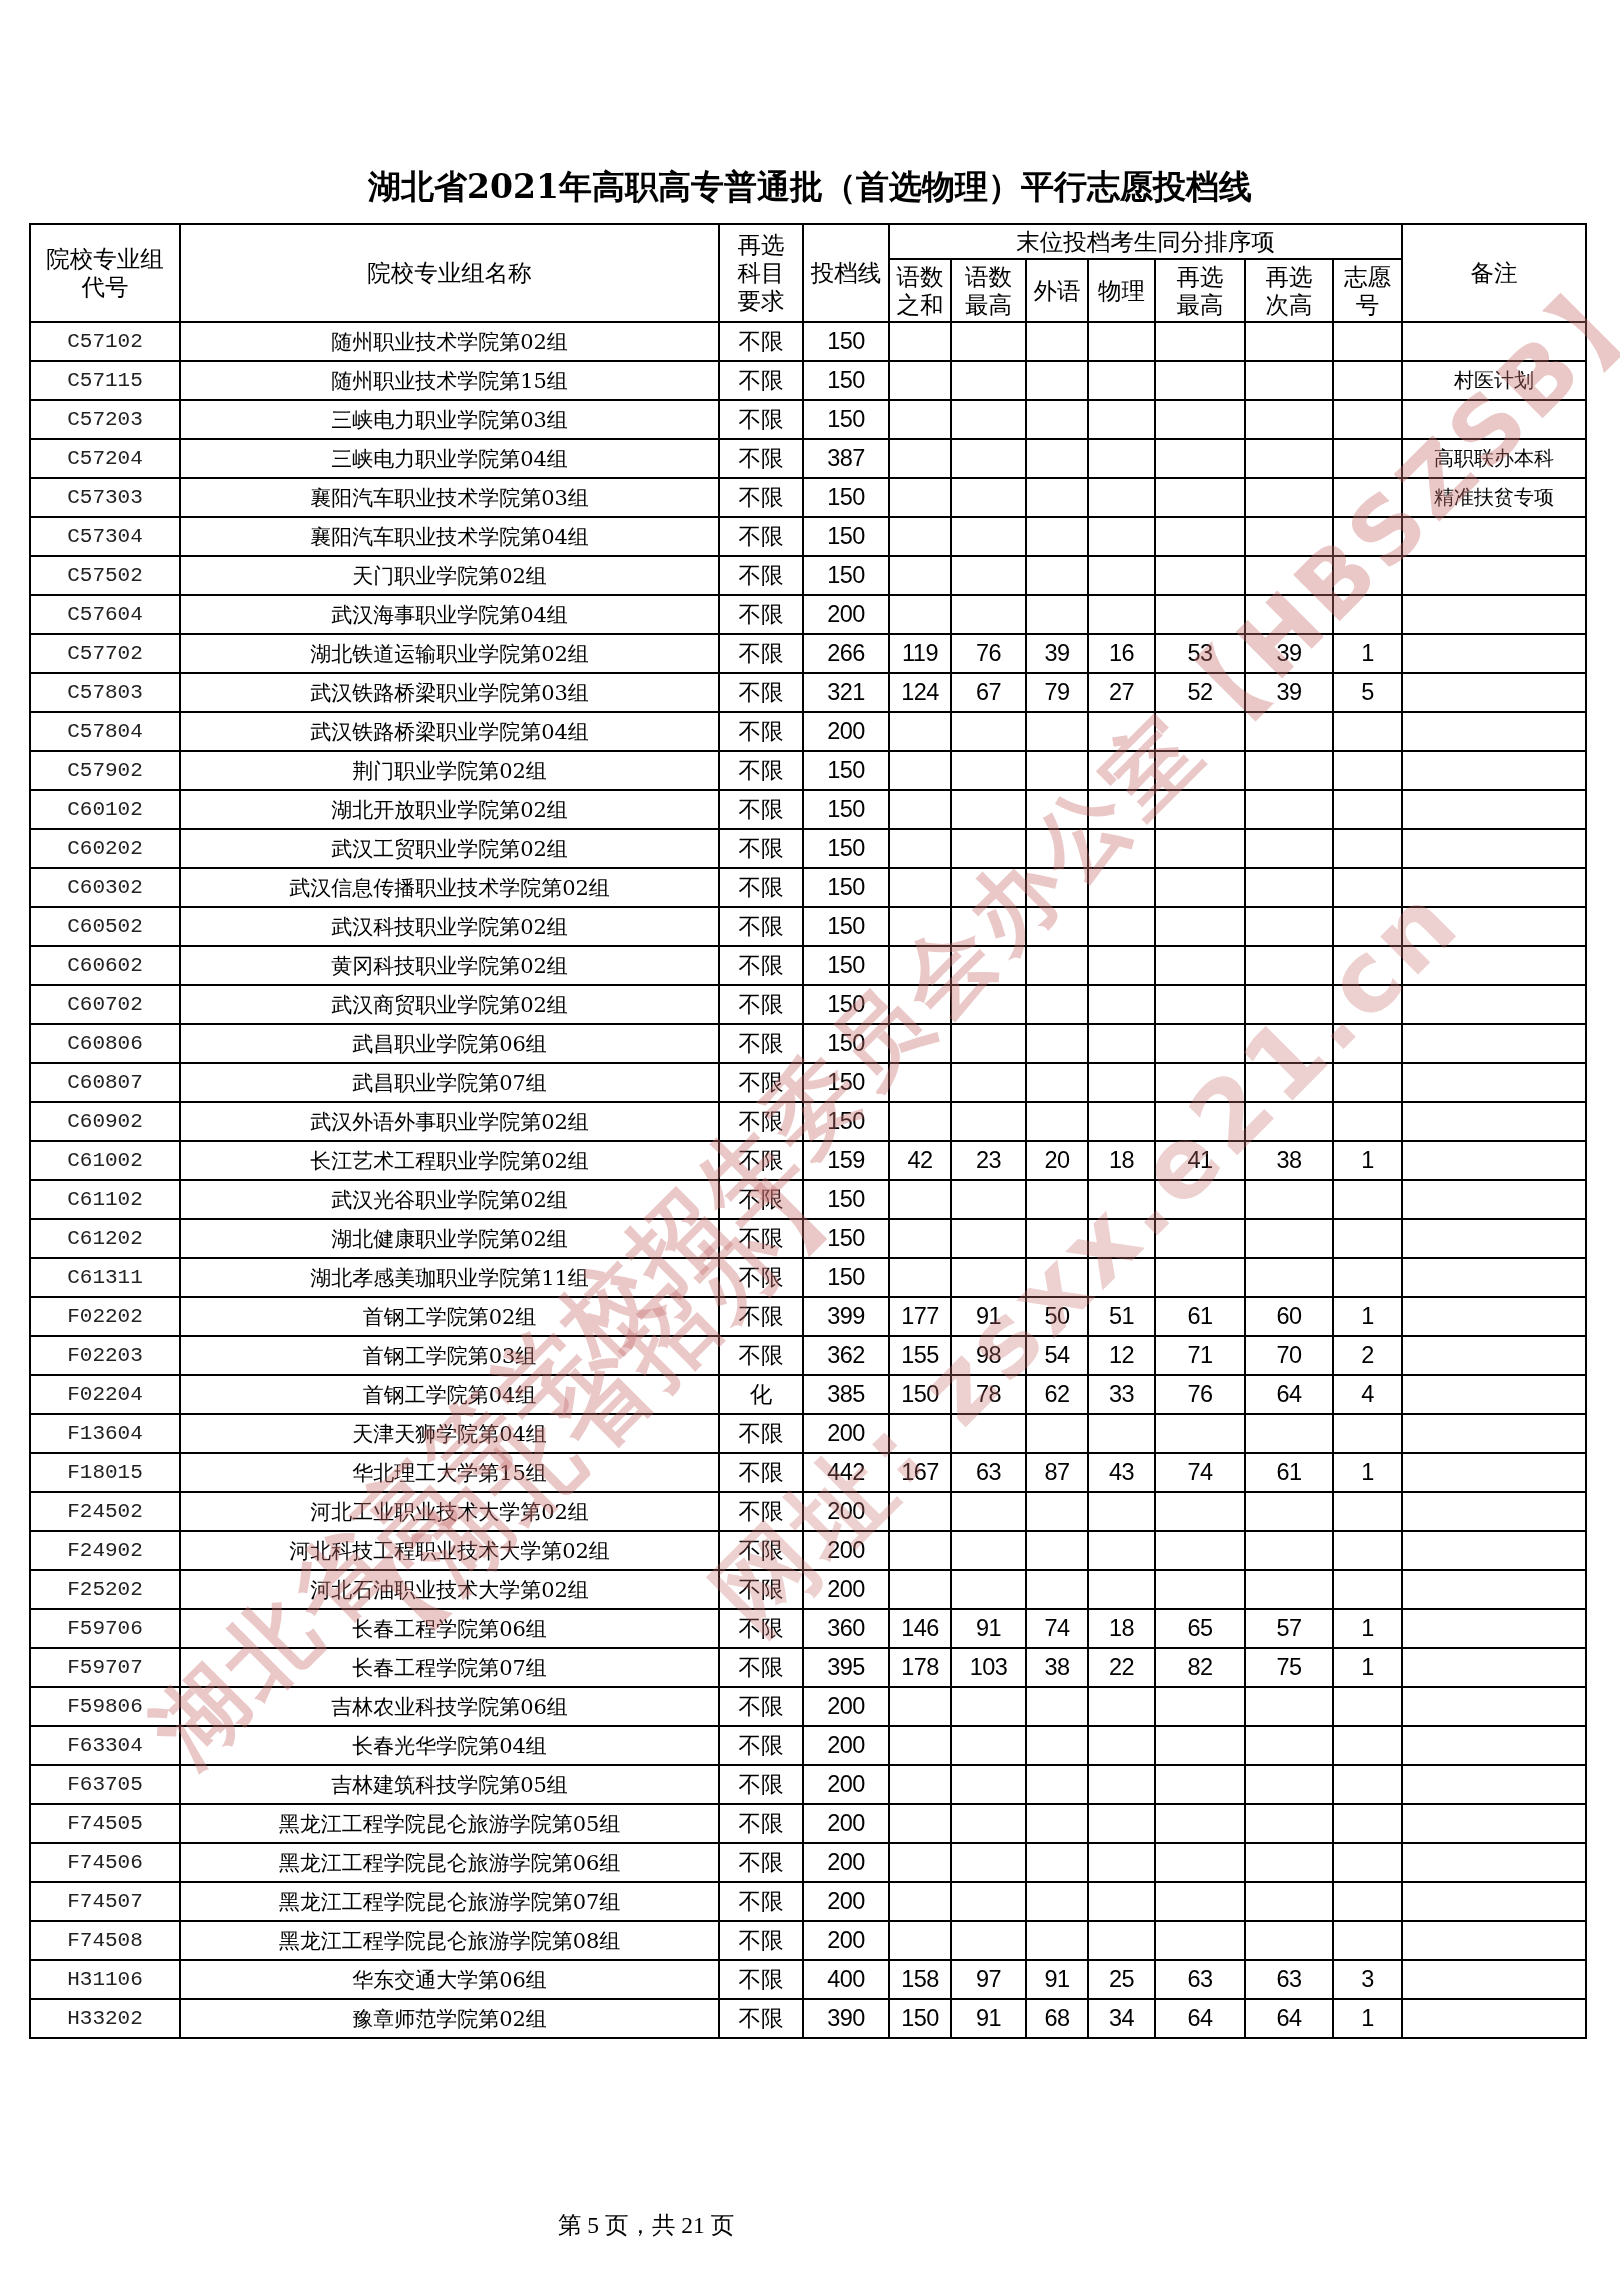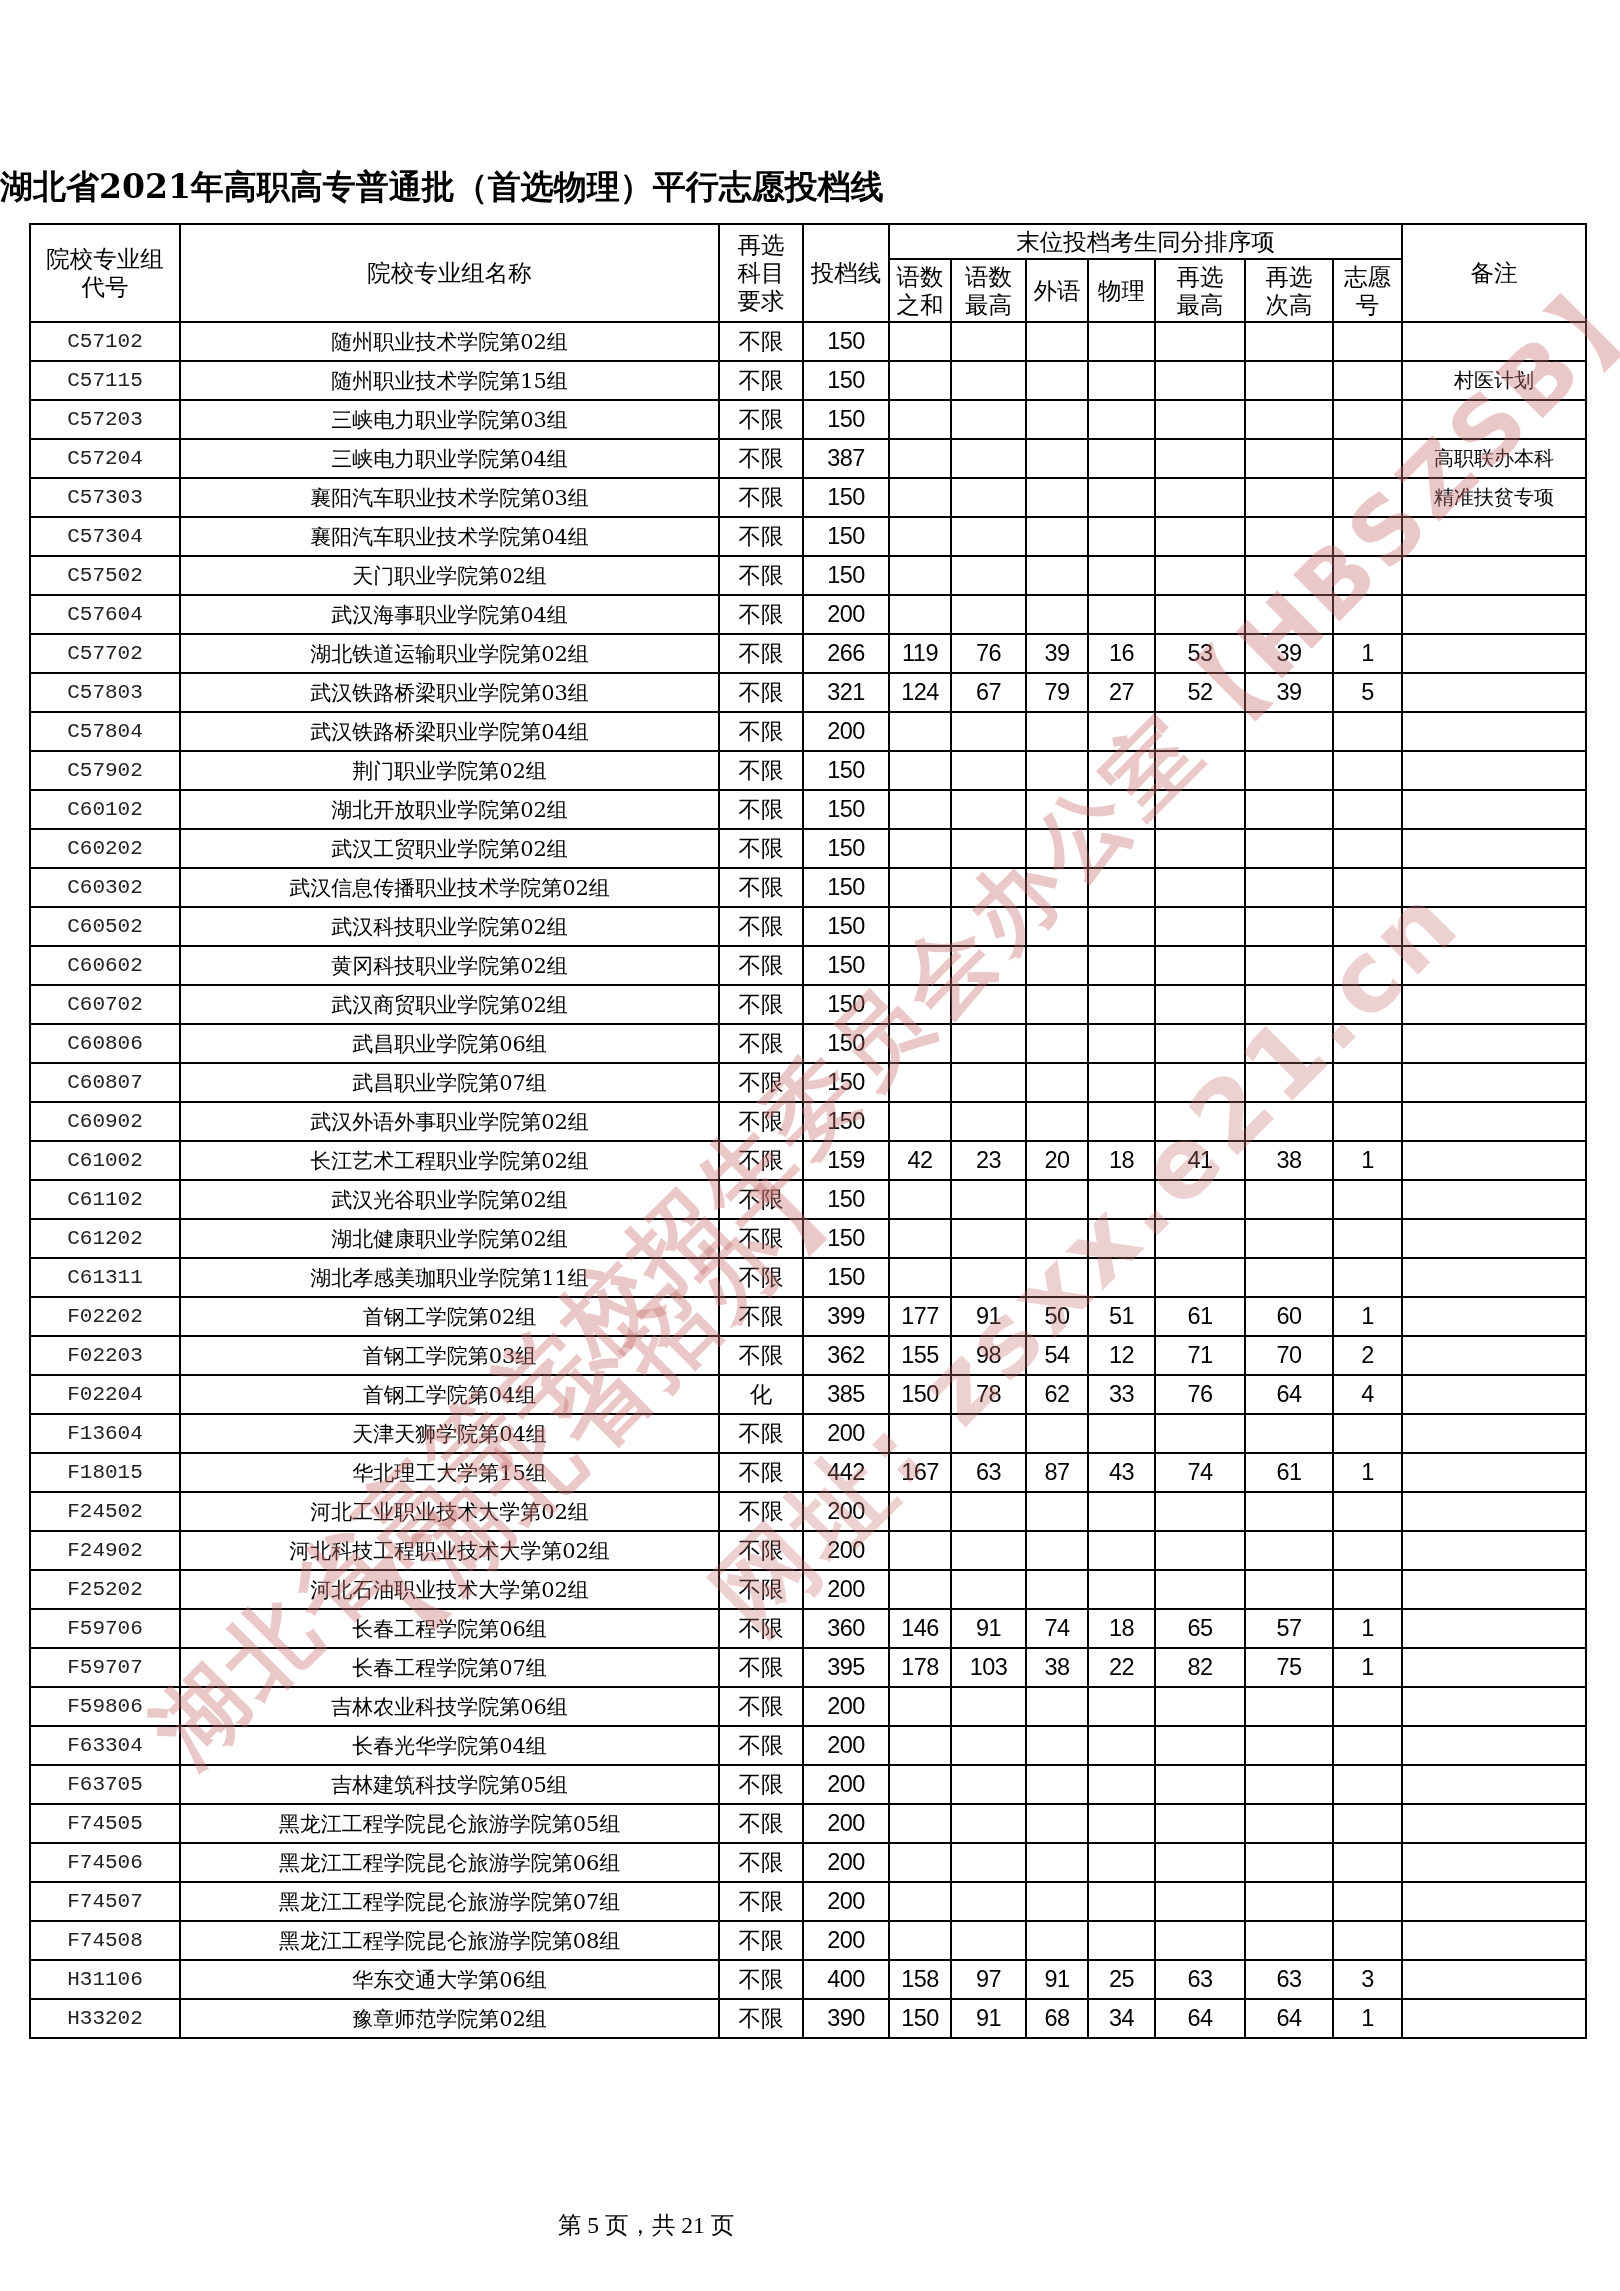--- a/index.html
+++ b/index.html
@@ -1,18 +1,18 @@
 <!DOCTYPE html>
 <html><head>
 <meta charset="utf-8">
 <style>
   html, body { margin: 0; padding: 0; background: #ffffff; }
   body { width: 1620px; height: 2292px; position: relative; overflow: hidden;
          font-family: "DejaVu Serif", "Liberation Serif", serif; color: #000; }
-  .title { position: absolute; top: 165px; left: 0; width: 1620px; 
+  .title { position: absolute; top: 165px; left: 0; width: 1620px; text-align: center;
            font-size: 33px; font-weight: bold; letter-spacing: 0px; }
   table.grid { position: absolute; left: 29px; top: 223px; border-collapse: collapse;
                table-layout: fixed; width: 1556px; }
   table.grid td, table.grid th { border: 2px solid #000; padding: 0; text-align: center;
                vertical-align: middle; font-weight: normal; overflow: hidden; white-space: nowrap; }
   table.grid { border: 2.9px solid #000; }
   th { font-size: 23.5px; line-height: 28px; font-family: "DejaVu Serif", "Liberation Serif", serif; }
   th.wrap { white-space: normal; }
   tr.h1 th { height: 33px; }
   tr.h2 th { height: 61px; margin-left: 16px; }

